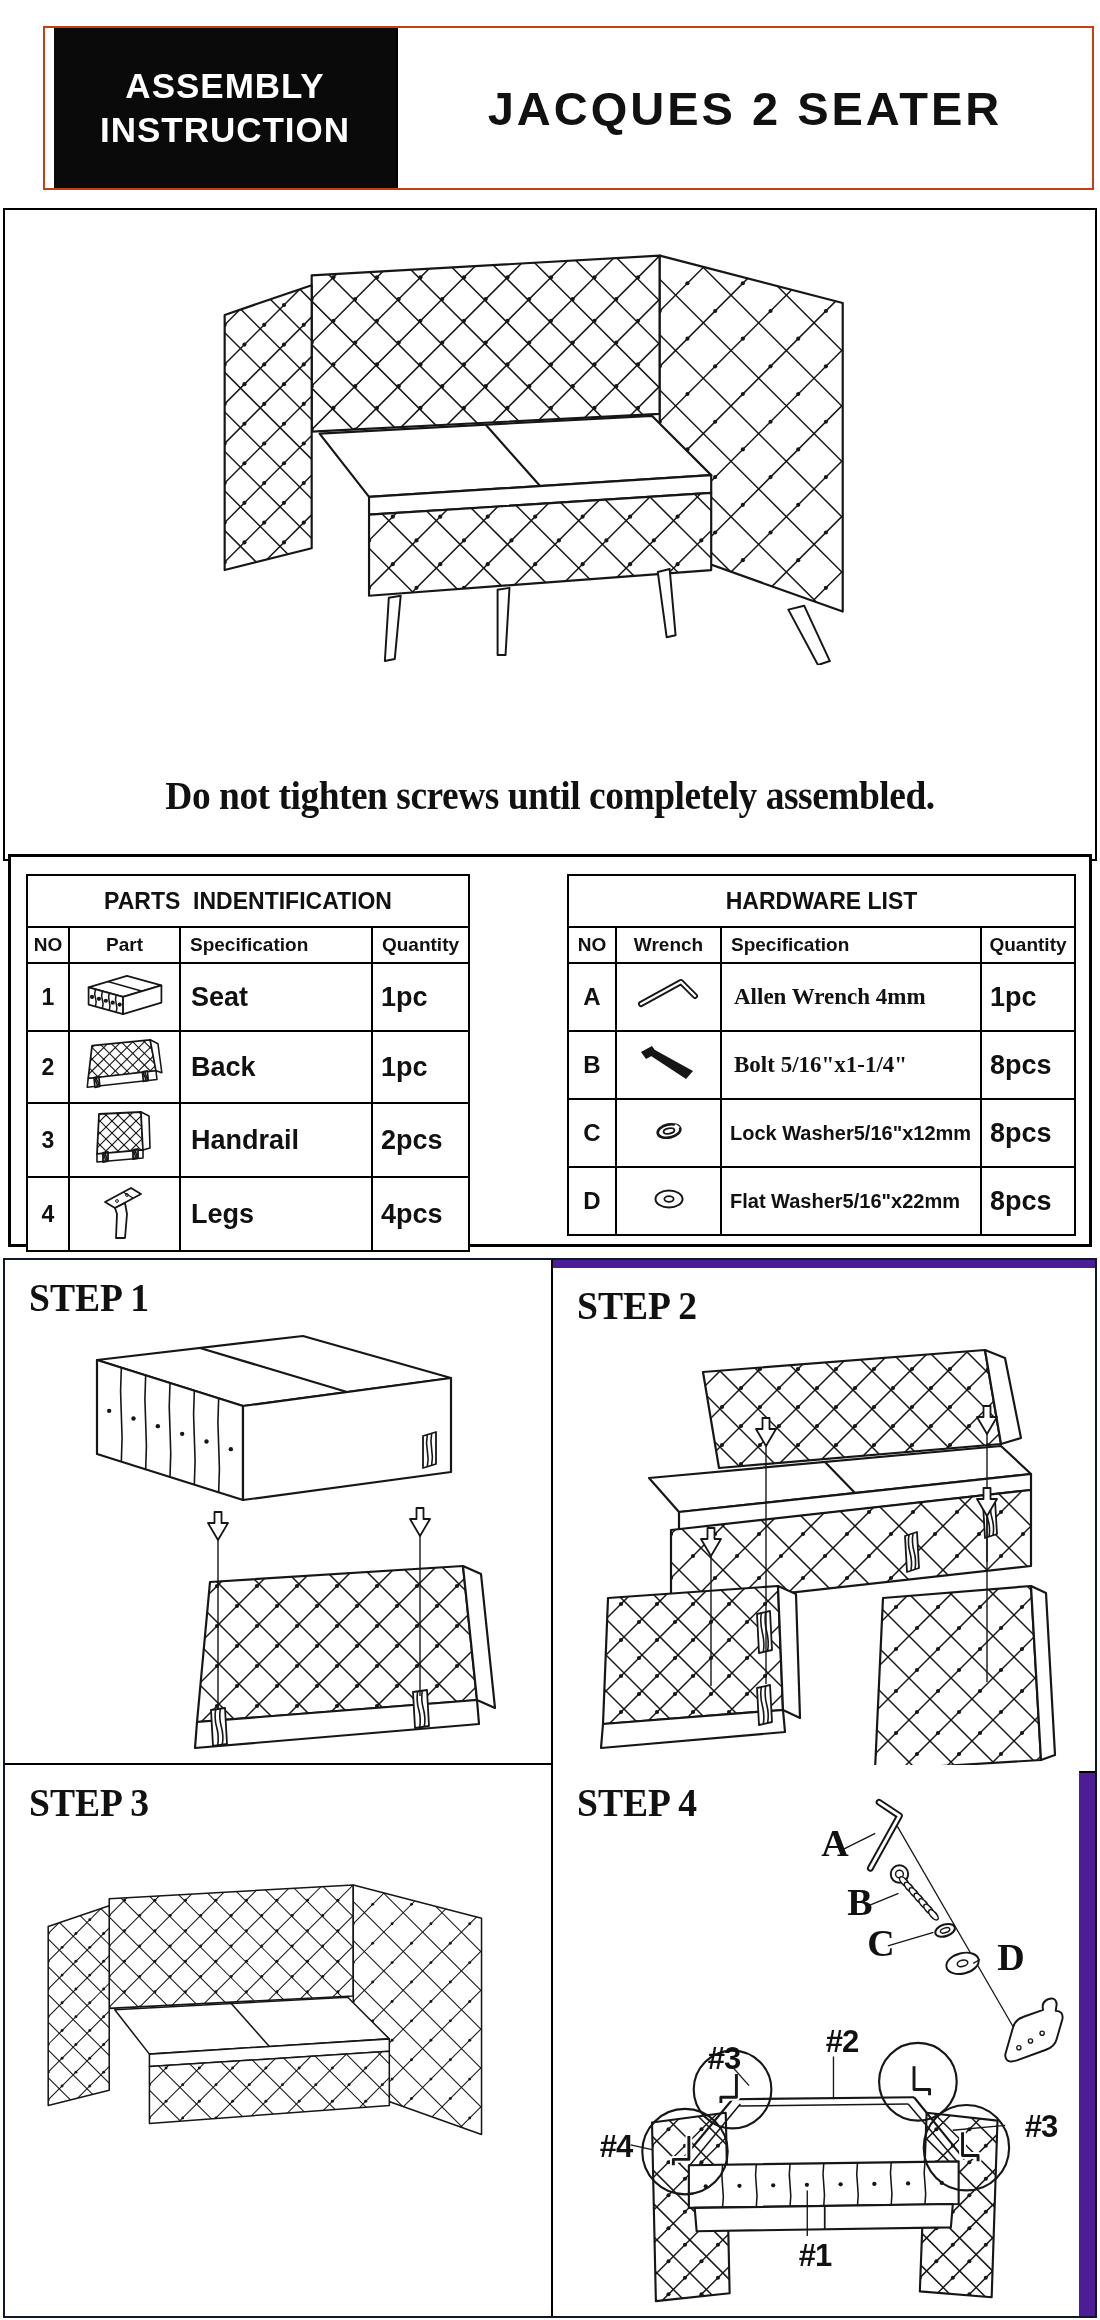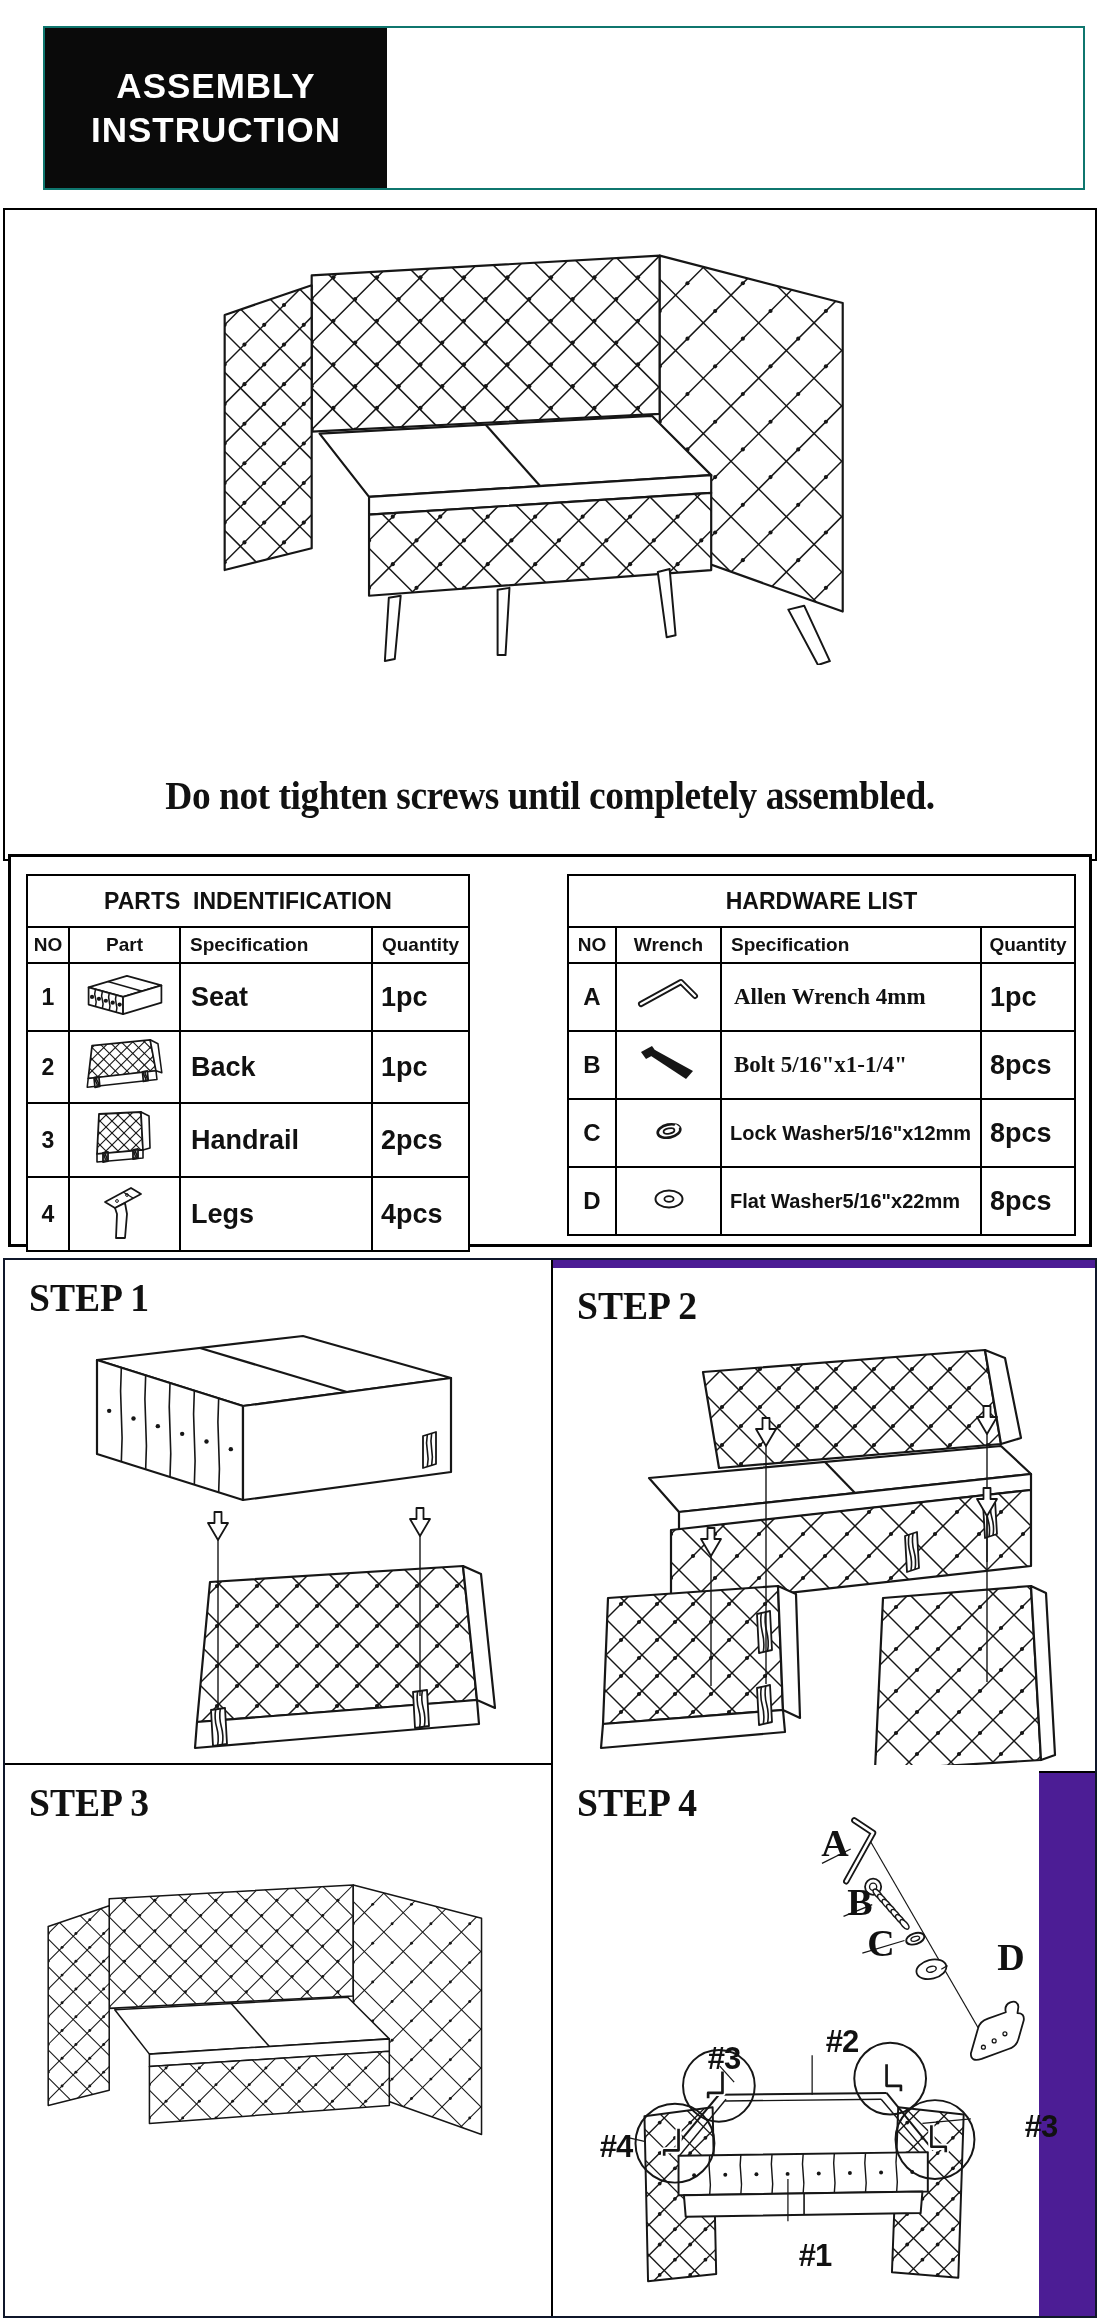--- a/index.html
+++ b/index.html
@@ -1,20 +1,20 @@
 <!DOCTYPE html>
 <html><head>
 <meta charset="utf-8">
 <style>
   html,body{margin:0;padding:0;background:#fff;}
   body{width:1100px;height:2320px;position:relative;font-family:"Liberation Sans",sans-serif;color:#111;}
   .page{position:absolute;left:0;top:0;width:1100px;height:2320px;background:#fff;overflow:hidden;}
 
   
-  .header-wrap{position:absolute;left:43px;top:26px;width:1038px;height:160px;border:2px solid #0f766e;display:flex;}
+  .header-wrap{position:absolute;left:43px;top:26px;width:1038px;height:160px;border:2px solid #c2410c;display:flex;padding-left:9px;}
   .brand-box{width:342px;background:#0a0a0a;color:#fff;display:flex;flex-direction:column;justify-content:center;align-items:center;gap:6px;}
   .brand-box div{font-weight:bold;font-size:35px;letter-spacing:1px;line-height:1.1;}
   .title-box{flex:1;display:flex;align-items:center;justify-content:center;border-left:2px solid #000;background:#fff;}
   .title-box span{font-weight:bold;font-size:47px;letter-spacing:3px;}
 
   
   .hero{position:absolute;left:3px;top:208px;width:1090px;height:649px;border:2px solid #000;background:#fff;}
   .hero .sofa-art{position:absolute;left:190px;top:10px;width:712px;height:445px;}
   .warning{position:absolute;left:0;right:0;top:563px;text-align:center;font-family:"Liberation Serif",serif;font-weight:bold;font-size:39px;letter-spacing:-0.5px;transform:scaleX(.96);}
 
@@ -37,37 +37,40 @@
   td.qt{font-weight:bold;font-size:27px;padding-left:8px;}
   .hw-table td.sp.serif{font-family:"Liberation Serif",serif;font-size:23px;padding-left:12px;border-radius:30px;}
   .hw-table td.sp.sans-sm{font-size:20px;padding-left:8px;}
 
   
   .steps{position:absolute;left:3px;top:1258px;width:1090px;height:1056px;border:2px solid #0f172a;background:#4c1d95;}
   .cell{position:absolute;background:#fff;}
   .q1{left:0;top:0;width:546px;height:503px;border-right:2px solid #000;border-bottom:2px solid #000;}
   .q2{left:548px;top:8px;width:542px;height:503px;border-bottom:2px solid #000;}
   .q3{left:0;top:505px;width:546px;height:551px;border-right:2px solid #000;}
-  .q4{left:548px;top:505px;width:486px;height:551px;}
+  .q4{left:548px;top:505px;width:526px;height:551px;}
   .step-label{position:absolute;left:24px;top:14px;font-family:"Liberation Serif",serif;font-weight:bold;font-size:40px;transform:scaleX(.94);transform-origin:left center;white-space:nowrap;}
   .cell svg.diagram{position:absolute;left:0;top:0;width:100%;height:100%;}
   .q3 svg.diagram{left:22px;top:95px;width:500px;height:312px;}
   .callout{position:absolute;transform:translate(-50%,-50%);font-weight:bold;white-space:nowrap;}
   .callout.serif{font-family:"Liberation Serif",serif;font-size:38px;}
   .callout.sans{font-size:31px;letter-spacing:-1px;}
 </style>
 </head>
 <body>
 
 <div class="page">
 
   <div class="header-wrap">
     <div class="brand-box">
       <div>ASSEMBLY</div>
       <div>INSTRUCTION</div>
+    </div>
+    <div class="title-box">
+      <span>JACQUES 2 SEATER</span>
     </div>
   </div>
 
   <section class="hero">
     <svg class="sofa-art" id="sofa-main" viewBox="0 0 720 450">
         <polygon points="118,56 470,36 470,196 118,214" fill="#fff" stroke="#161616" stroke-width="2.2" stroke-linejoin="round"></polygon>
         <defs>
           <clipPath id="cp1">
             <polygon points="118,56 470,36 470,196 118,214"></polygon>
           </clipPath>

